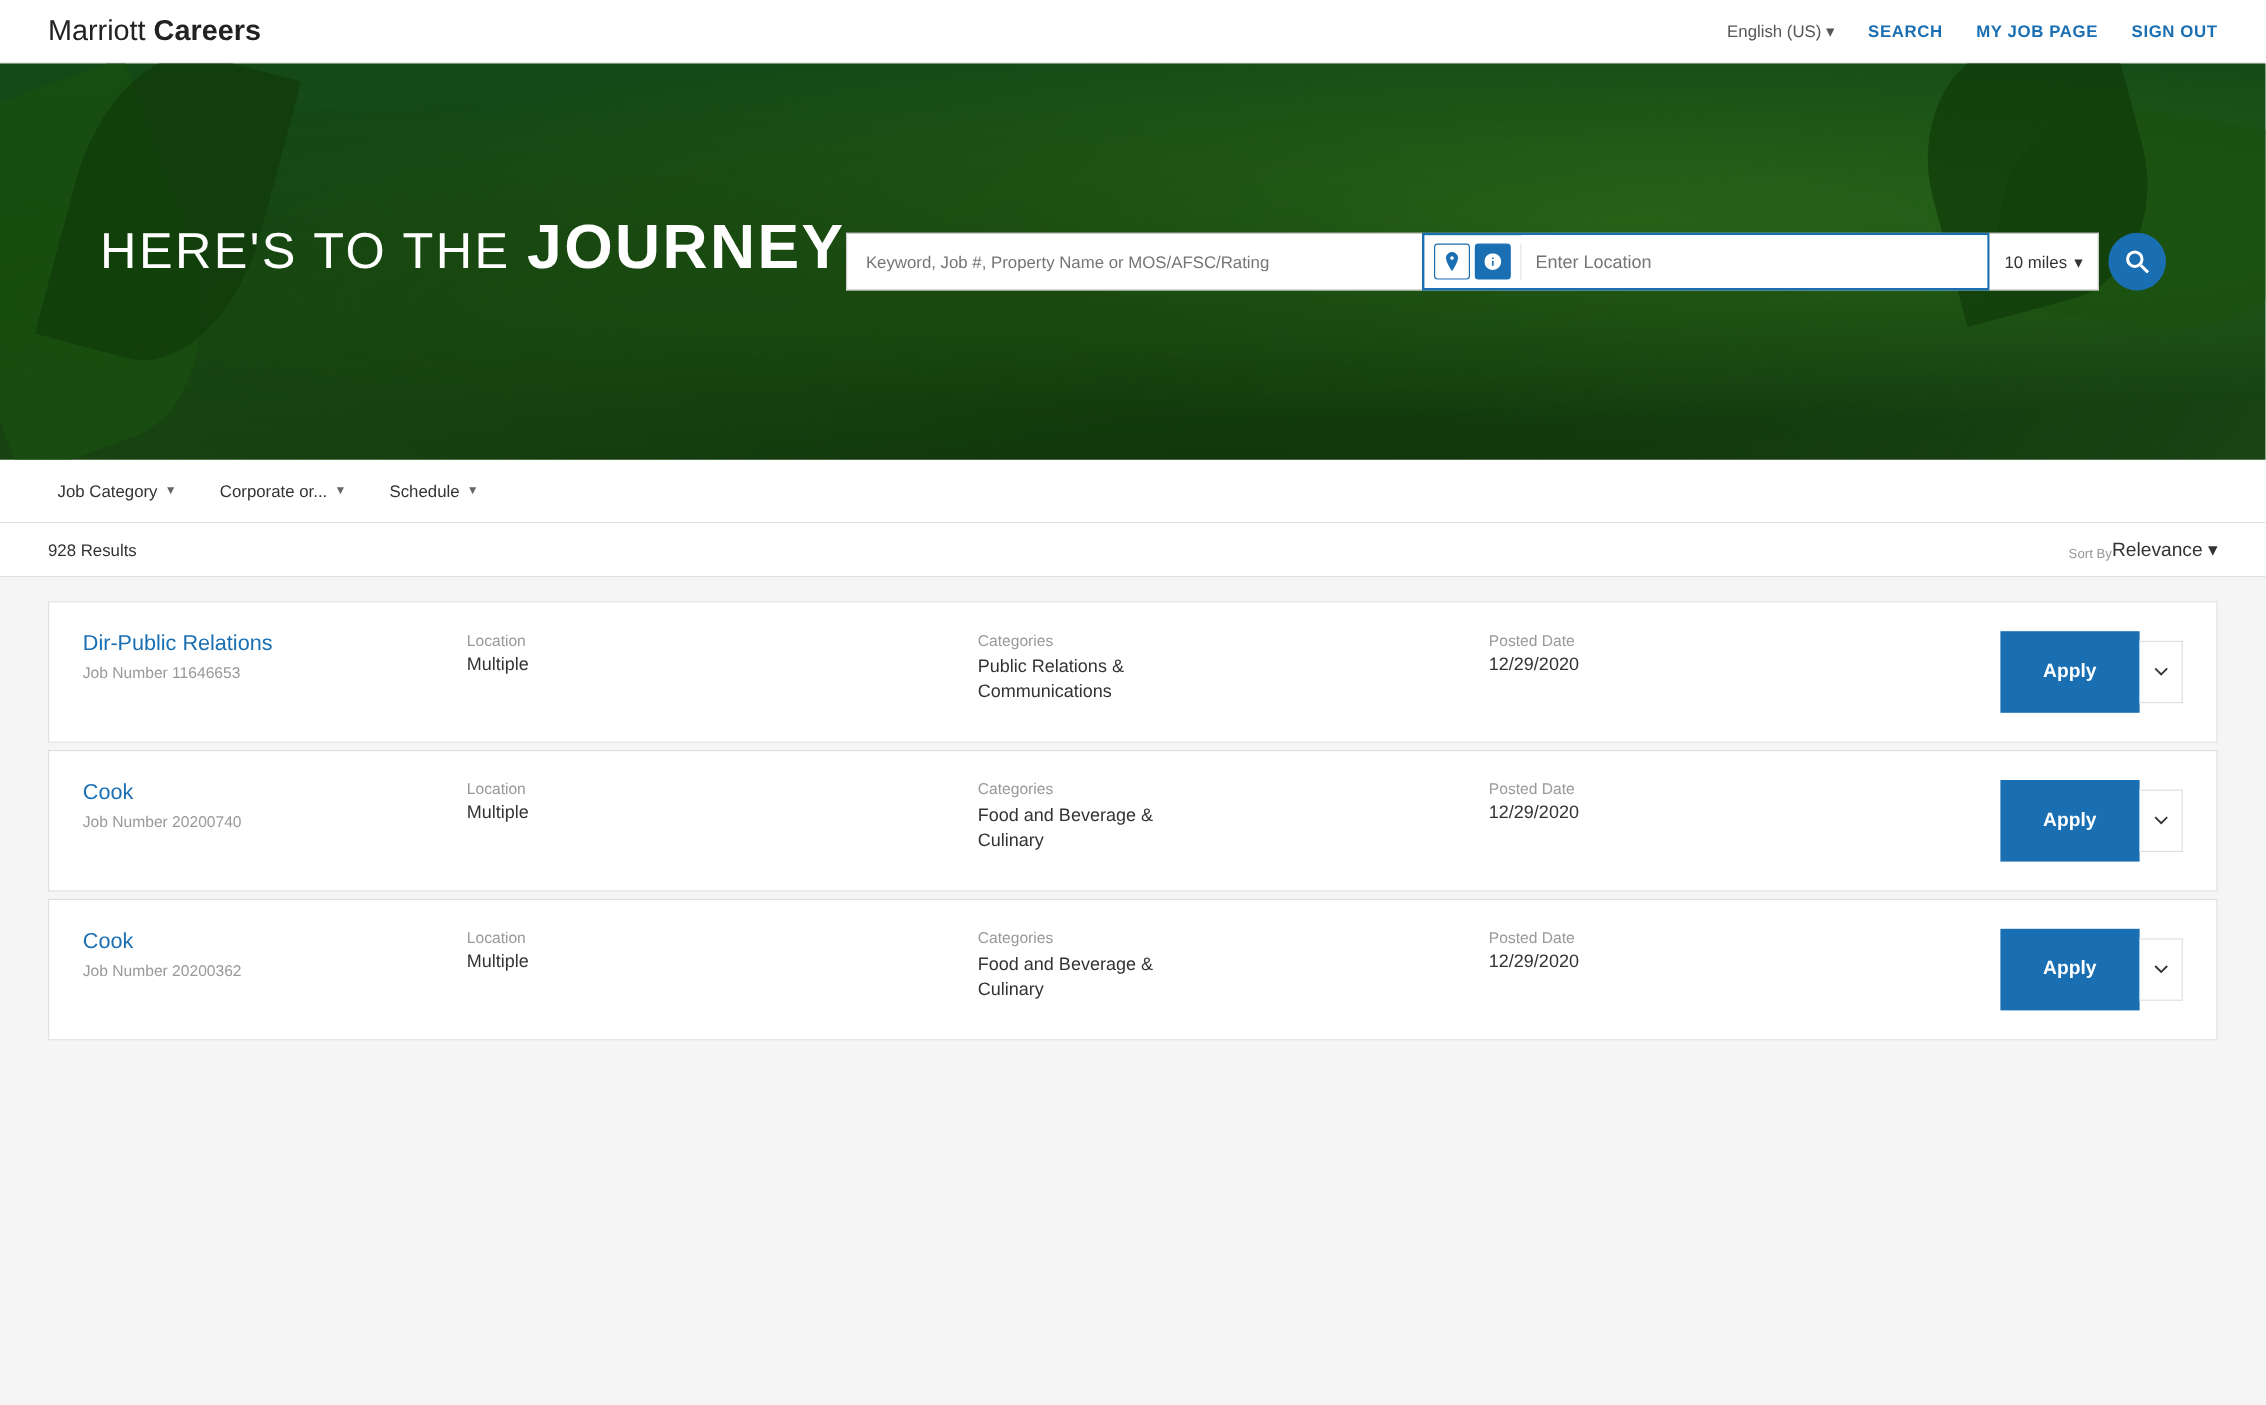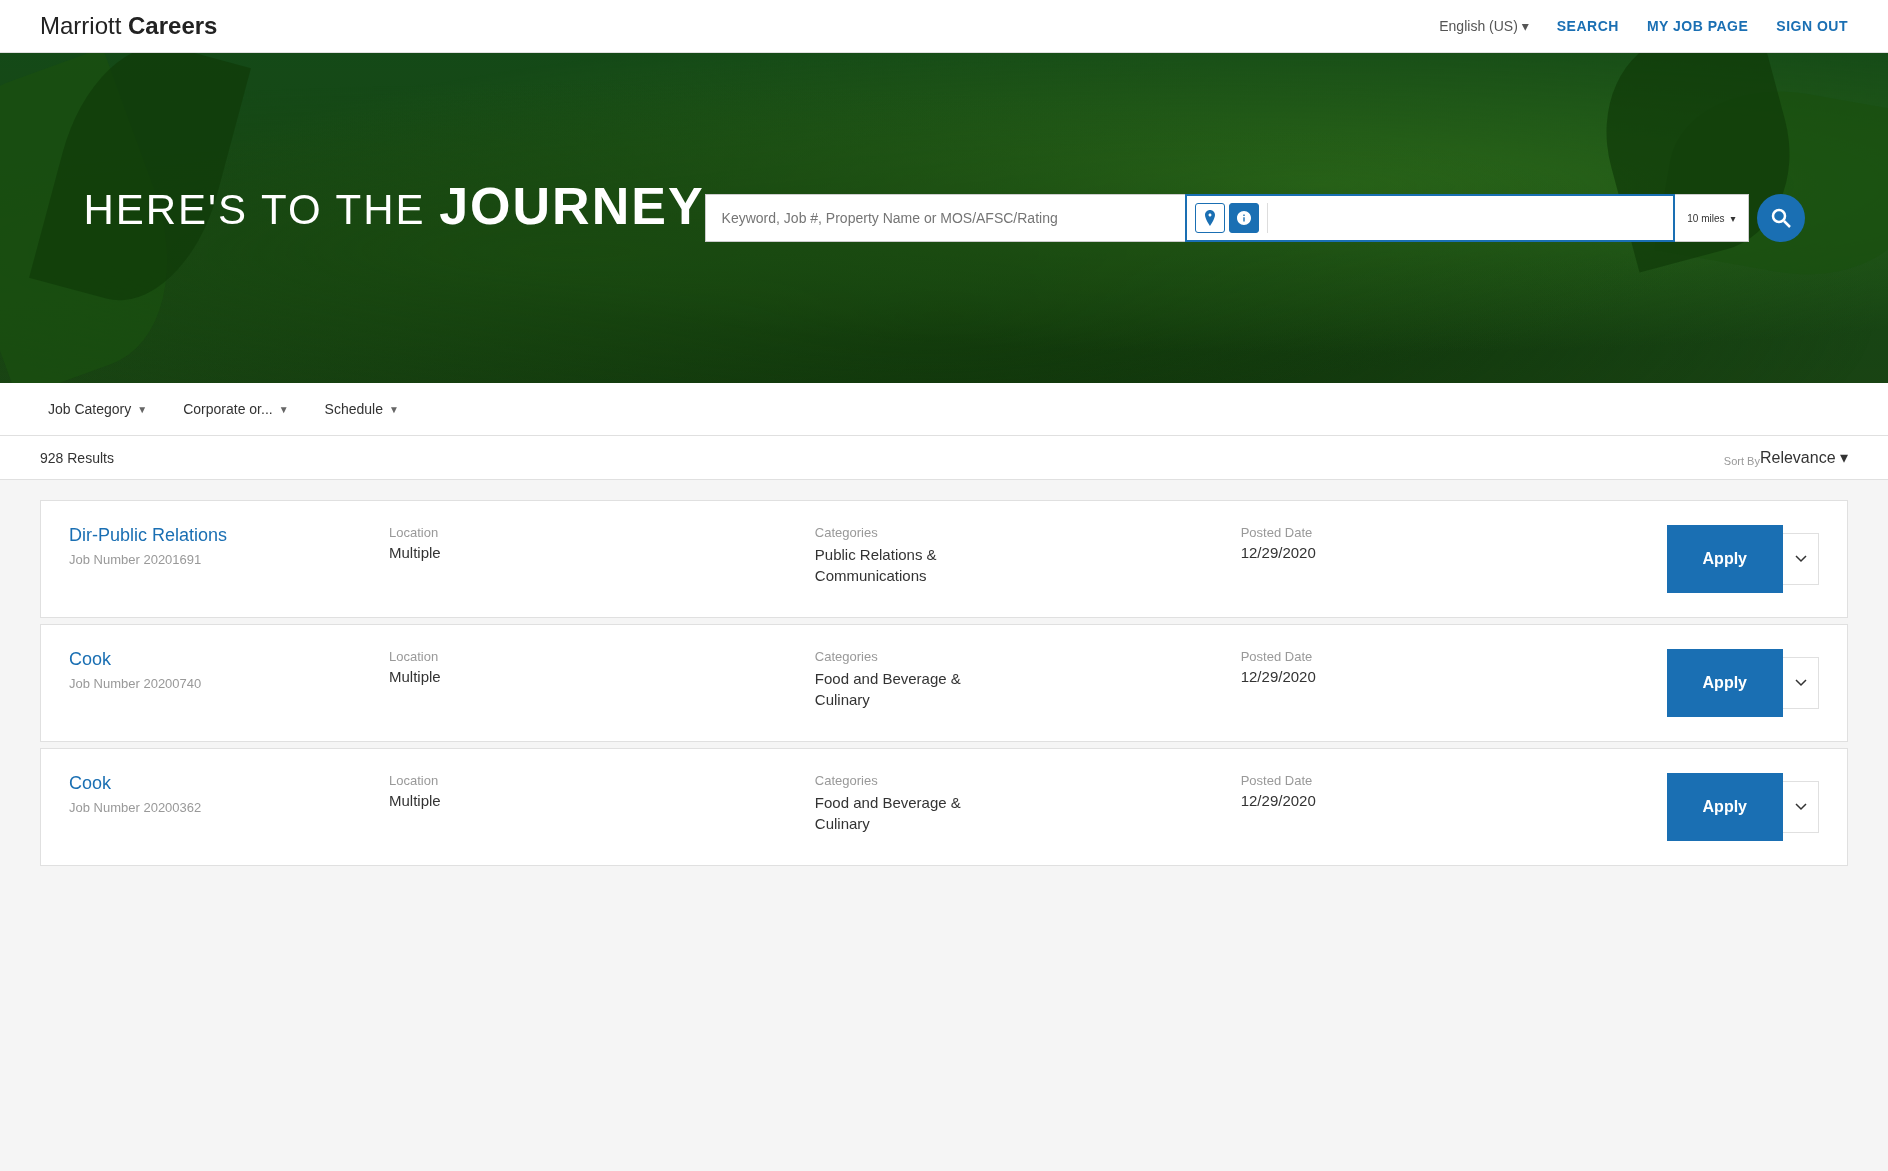--- a/index.html
+++ b/index.html
@@ -152,21 +152,21 @@
       color: #999;
       height: 44px;
     }
     .search-radius {
       display: flex;
       align-items: center;
       height: 48px;
       border: 1px solid #ccc;
       border-left: none;
       padding: 0 12px;
-      font-size: 10px;
+      font-size: 14px;
       color: #333;
       background: #fff;
       cursor: pointer;
       gap: 6px;
       white-space: nowrap;
     }
     .search-submit {
       width: 48px;
       height: 48px;
       background: #1a6fb3;
@@ -338,20 +338,21 @@
           <svg width="14" height="16" viewBox="0 0 14 16" fill="currentColor">
             <path d="M7 0C4.24 0 2 2.24 2 5c0 3.75 5 11 5 11s5-7.25 5-11c0-2.76-2.24-5-5-5zm0 6.5C6.17 6.5 5.5 5.83 5.5 5S6.17 3.5 7 3.5 8.5 4.17 8.5 5 7.83 6.5 7 6.5z"></path>
           </svg>
         </button>
         <button class="loc-icon-btn active" title="Recent locations">
           <svg width="14" height="14" viewBox="0 0 14 14" fill="currentColor">
             <path d="M7 0C3.13 0 0 3.13 0 7s3.13 7 7 7 7-3.13 7-7-3.13-7-7-7zm.7 10.5H6.3V6.3h1.4v4.2zm0-5.6H6.3V3.5h1.4v1.4z"></path>
           </svg>
         </button>
       </div>
+      <input class="search-location" type="text" placeholder="Enter Location" style="">
     </div>
     <div class="search-radius">
       <span>10 miles</span>
       <span>▾</span>
     </div>
     <button class="search-submit">
       <svg width="20" height="20" viewBox="0 0 20 20" fill="none" stroke="white" stroke-width="2.5">
         <circle cx="8" cy="8" r="6"></circle>
         <line x1="13" y1="13" x2="19" y2="19"></line>
       </svg>
@@ -379,21 +380,21 @@
   <div class="sort-by">
     <span class="sort-by-label">Sort By</span>
     <span class="sort-by-value">Relevance ▾</span>
   </div>
 </div>
 
 <div class="job-list" id="job-list-container">
 <div class="job-card">
     <div class="job-main">
       <a class="job-title">Dir-Public Relations</a>
-      <div class="job-number">Job Number 20201691</div>
+      <div class="job-number">Job Number 11646653</div>
     </div>
     <div class="job-meta">
       <div class="job-field">
         <div class="job-field-label">Location</div>
         <div class="job-field-value">Multiple</div>
       </div>
       <div class="job-field">
         <div class="job-field-label">Categories</div>
         <div class="job-field-value-multi"><span>Public Relations &amp;</span><br><span>Communications</span></div>
       </div>

